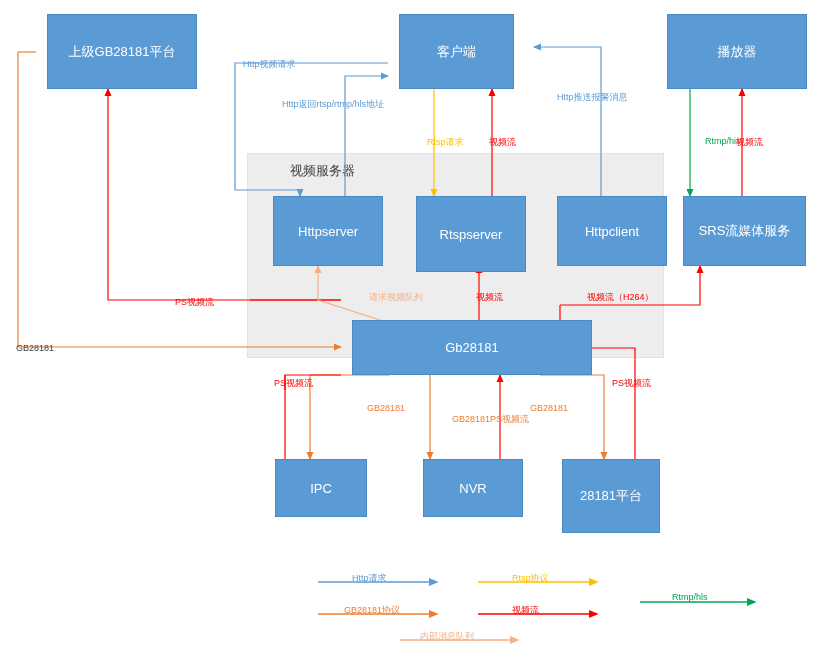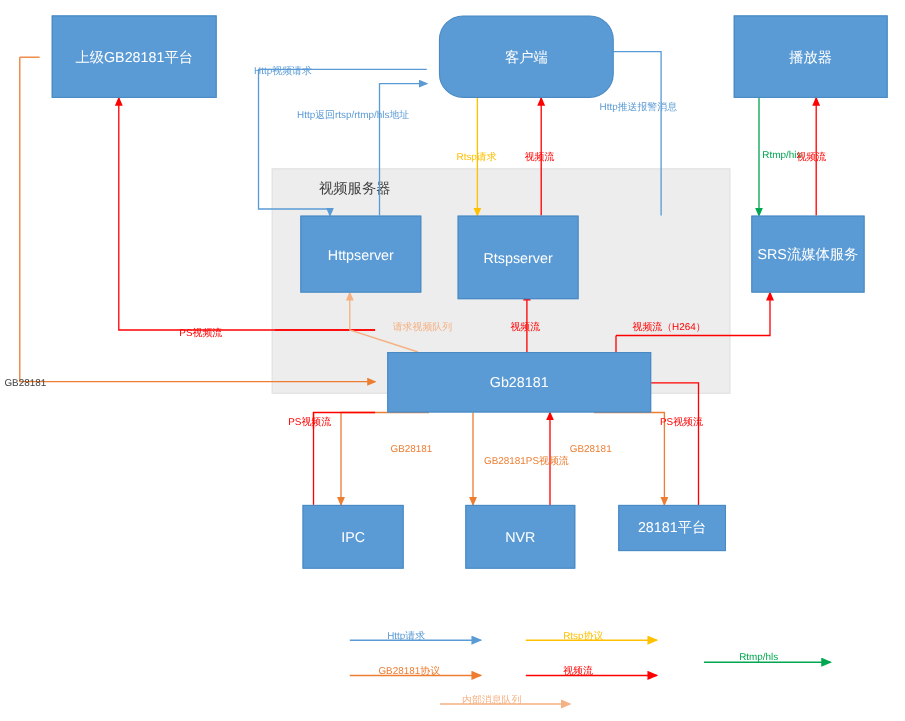--- a/index.html
+++ b/index.html
@@ -1,21 +1,21 @@
 <!DOCTYPE html>
 <html><head>
 <meta charset="utf-8">
 <style>
   html,body{margin:0;padding:0;background:#ffffff;}
   body{width:823px;height:655px;position:relative;font-family:"Liberation Sans","DejaVu Sans",sans-serif;overflow:hidden;}
   #canvas{position:absolute;left:0;top:0;width:823px;height:655px;}
   .node{position:absolute;background:#5b9bd5;border:1px solid #4a8ac4;color:#ffffff;display:flex;align-items:center;justify-content:center;font-size:13px;text-align:center;box-sizing:border-box;margin-left:11px;}
   .groupbox{position:absolute;background:#ededed;border:1px solid #e2e2e2;box-sizing:border-box;}
   .grouplabel{position:absolute;color:#404040;font-size:13px;}
-  .lbl{position:absolute;font-size:9px;white-space:nowrap;}
+  .lbl{position:absolute;font-size:9px;white-space:nowrap;margin-left:12px;}
   .legend-item{position:absolute;font-size:9px;white-space:nowrap;}
   svg{position:absolute;left:0;top:0;width:823px;height:655px;pointer-events:none;}
 </style>
 </head>
 <body>
 
 <div id="canvas">
 
   <div class="groupbox" style="left:247px;top:153px;width:417px;height:205px;"></div>
   <div class="grouplabel" style="left:257px;top:162px;margin-left:33px;">视频服务器</div>
@@ -86,45 +86,48 @@
     <line x1="478" y1="582" x2="597" y2="582" stroke="#ffc000" stroke-width="1.4" marker-end="url(#ah-yellow)"></line>
     <line x1="640" y1="602" x2="755" y2="602" stroke="#00a650" stroke-width="1.4" marker-end="url(#ah-green)"></line>
     <line x1="318" y1="614" x2="437" y2="614" stroke="#ed7d31" stroke-width="1.4" marker-end="url(#ah-orange)"></line>
     <line x1="478" y1="614" x2="597" y2="614" stroke="#ff0000" stroke-width="1.4" marker-end="url(#ah-red)"></line>
     <line x1="400" y1="640" x2="518" y2="640" stroke="#f4b183" stroke-width="1.4" marker-end="url(#ah-peach)"></line>
   </svg>
 
   <div class="node" style="left:36px;top:14px;width:150px;height:75px;">
       <span>上级GB28181平台</span>
     </div>
-  <div class="node" style="left:388px;top:14px;width:159px;height:75px;border-radius:22px;">
+  <div class="node" style="left:388px;top:14px;width:115px;height:75px;">
       <span>客户端</span>
     </div>
   <div class="node" style="left:656px;top:14px;width:140px;height:75px;text-align:right;">
       <span>播放器</span>
     </div>
   <div class="node" style="left:262px;top:196px;width:110px;height:70px;">
       <span>Httpserver</span>
     </div>
   <div class="node" style="left:405px;top:196px;width:110px;height:76px;">
       <span>Rtspserver</span>
     </div>
-  <div class="node" style="left:672px;top:196px;width:103px;height:70px;">
+  <div class="node" style="left:546px;top:196px;width:110px;height:70px;">
+      <span>Httpclient</span>
+    </div>
+  <div class="node" style="left:672px;top:196px;width:123px;height:70px;">
       <span>SRS流媒体服务</span>
     </div>
   <div class="node" style="left:341px;top:320px;width:240px;height:55px;">
       <span>Gb28181</span>
     </div>
   <div class="node" style="left:264px;top:459px;width:92px;height:58px;">
       <span>IPC</span>
     </div>
   <div class="node" style="left:412px;top:459px;width:100px;height:58px;">
       <span>NVR</span>
     </div>
-  <div class="node" style="left:551px;top:459px;width:98px;height:42px;">
+  <div class="node" style="left:551px;top:459px;width:98px;height:74px;">
       <span>28181平台</span>
     </div>
 
   <div class="lbl" style="left:231px;top:58px;color:#5b9bd5;">Http视频请求</div>
   <div class="lbl" style="left:270px;top:98px;color:#5b9bd5;">Http返回rtsp/rtmp/hls地址</div>
   <div class="lbl" style="left:545px;top:91px;color:#5b9bd5;">Http推送报警消息</div>
   <div class="lbl" style="left:415px;top:136px;color:#ffc000;">Rtsp请求</div>
   <div class="lbl" style="left:477px;top:136px;color:#ff0000;">视频流</div>
   <div class="lbl" style="left:693px;top:136px;color:#00a650;">Rtmp/his</div>
   <div class="lbl" style="left:724px;top:136px;color:#ff0000;">视频流</div>

